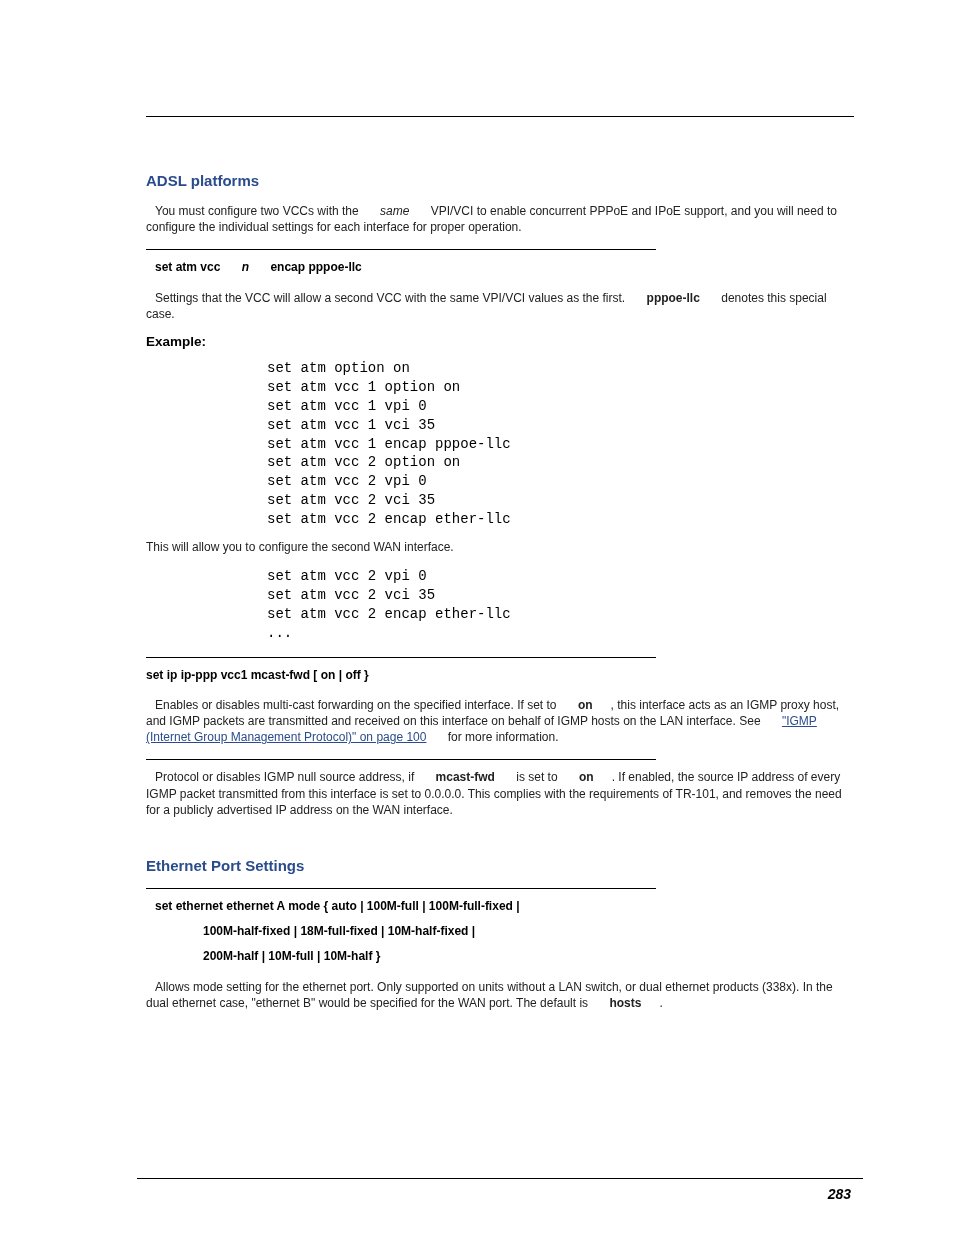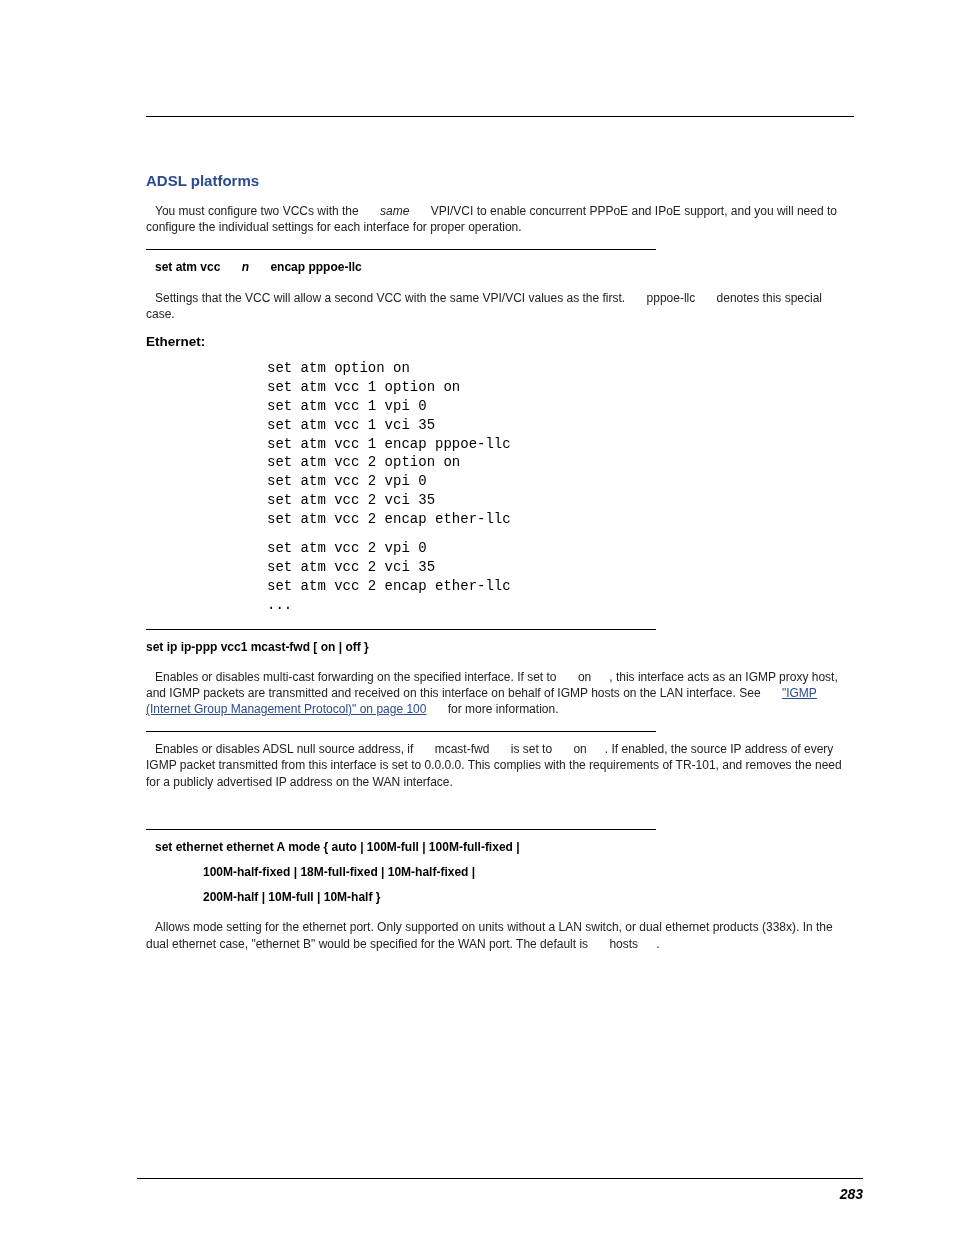--- a/index.html
+++ b/index.html
@@ -25,21 +25,21 @@
     font-size: 15px;
     margin-bottom: 14px;
   }
   .para {
     font-size: 12px;
     line-height: 1.35;
     margin-bottom: 12px;
     color: #222;
   }
   .italic { font-style: italic; }
-  .bold { font-weight: normal; }
+  .bold { font-weight: bold; }
   .sec-rule {
     border-top: 1.5px solid #000;
     width: 510px;
     margin-top: 14px;
     margin-bottom: 8px;
   }
   .h-cmd {
     font-weight: bold;
     font-size: 12px;
     margin-bottom: 14px;
@@ -68,21 +68,21 @@
   }
   .footer-rule {
     position: absolute;
     left: 110px;
     right: 100px;
     bottom: 65px;
     border-top: 1.5px solid #000;
   }
   .page-num {
     position: absolute;
-    right: 100px;
+    right: 112px;
     bottom: 42px;
     font-weight: bold;
     font-style: italic;
     font-size: 14px;
   }
 </style>
 </head>
 <body>
 
 <div class="page">
@@ -93,47 +93,49 @@
     <span>You must configure two VCCs with the </span><span class="italic">same</span><span> VPI/VCI to enable concurrent PPPoE and IPoE support, and you will need to configure the individual settings for each interface for proper operation.</span>
   </p>
 
   <div class="sec-rule"></div>
   <div class="h-cmd">
     <span>set atm vcc </span><span class="ital">n</span><span> encap pppoe-llc</span>
   </div>
   <p class="para">
     <span>Settings that the VCC will allow a second VCC with the same VPI/VCI values as the first. </span><span class="bold">pppoe-llc</span><span> denotes this special case.</span>
   </p>
-  <div class="ex-label">Ethernet:</div>
+  <div class="ex-label">Example:</div>
   <div class="code-block">set atm option on
 set atm vcc 1 option on
 set atm vcc 1 vpi 0
 set atm vcc 1 vci 35
 set atm vcc 1 encap pppoe-llc
 set atm vcc 2 option on
 set atm vcc 2 vpi 0
 set atm vcc 2 vci 35
 set atm vcc 2 encap ether-llc</div>
+  <p class="para">This will allow you to configure the second WAN interface.</p>
   <div class="code-block">set atm vcc 2 vpi 0
 set atm vcc 2 vci 35
 set atm vcc 2 encap ether-llc
 ...</div>
 
   <div class="sec-rule"></div>
   <div class="h-cmd">set ip ip-ppp vcc1 mcast-fwd [ on | off }</div>
   <p class="para">
     <span>Enables or disables multi-cast forwarding on the specified interface. If set to </span><span class="bold">on</span><span>, this interface acts as an IGMP proxy host, and IGMP packets are transmitted and received on this interface on behalf of IGMP hosts on the LAN interface. See </span><a class="link">"IGMP (Internet Group Management Protocol)" on page 100</a><span> for more information.</span>
   </p>
 
   <div class="sec-rule"></div>
   <p class="para">
-    <span>Enables or disables ADSL null source address, if </span><span class="bold">mcast-fwd</span><span> is set to </span><span class="bold">on</span><span>. If enabled, the source IP address of every IGMP packet transmitted from this interface is set to 0.0.0.0. This complies with the requirements of TR-101, and removes the need for a publicly advertised IP address on the WAN interface.</span>
+    <span>Protocol or disables IGMP null source address, if </span><span class="bold">mcast-fwd</span><span> is set to </span><span class="bold">on</span><span>. If enabled, the source IP address of every IGMP packet transmitted from this interface is set to 0.0.0.0. This complies with the requirements of TR-101, and removes the need for a publicly advertised IP address on the WAN interface.</span>
   </p>
 
   <div style="height:18px"></div>
+  <div class="h-color">Ethernet Port Settings</div>
   <div class="sec-rule" style="margin-top:0"></div>
   <div class="h-cmd">
     <div>set ethernet ethernet A mode { auto | 100M-full | 100M-full-fixed |</div>
     <div class="indented-cmd">100M-half-fixed | 18M-full-fixed | 10M-half-fixed |</div>
     <div class="indented-cmd">200M-half | 10M-full | 10M-half }</div>
   </div>
   <p class="para">
     <span>Allows mode setting for the ethernet port. Only supported on units without a LAN switch, or dual ethernet products (338x). In the dual ethernet case, "ethernet B" would be specified for the WAN port. The default is </span><span class="bold">hosts</span><span>.</span>
   </p>
 </div>

